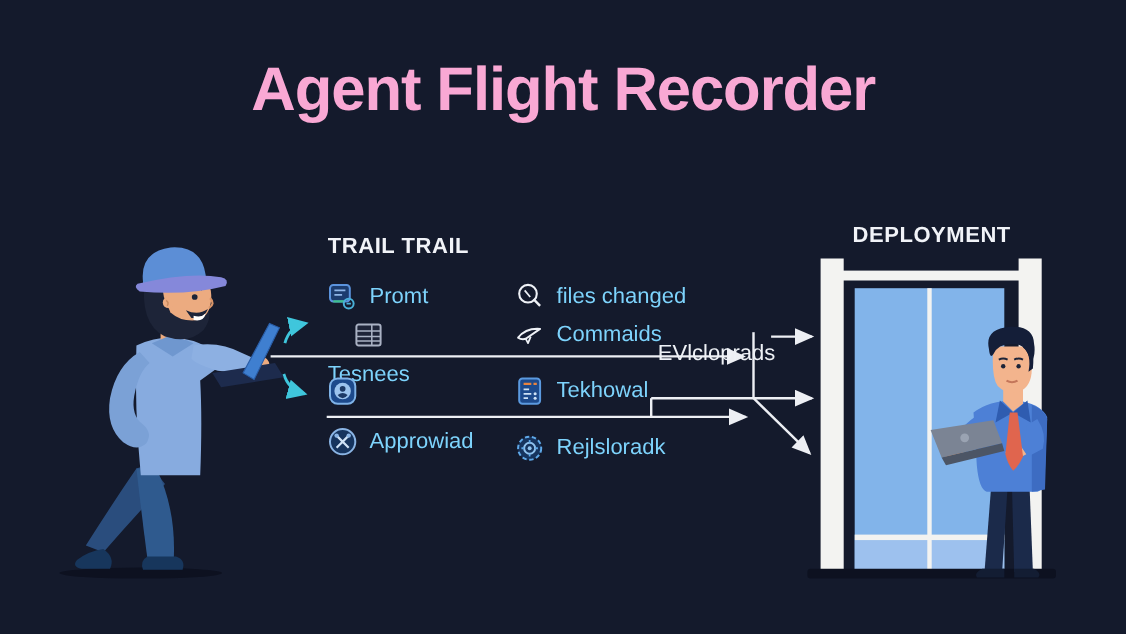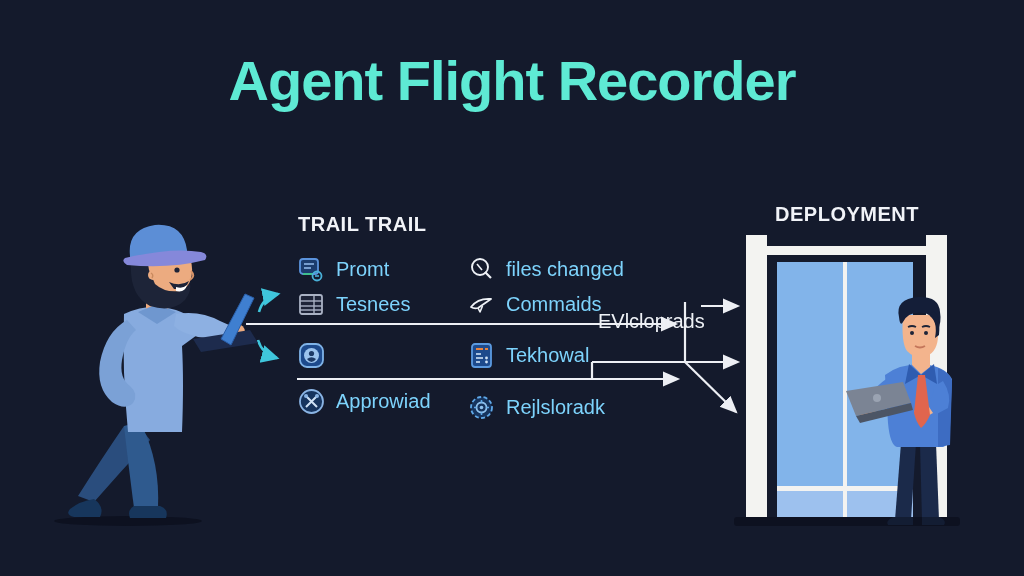--- a/index.html
+++ b/index.html
@@ -4,21 +4,21 @@
 <style>
   html,body{margin:0;padding:0;}
   body{
     width:1024px;height:576px;position:relative;overflow:hidden;
     background:#141a2c;
     font-family:"Liberation Sans", sans-serif;
   }
   .abs{position:absolute;}
   #title{
     left:0;top:48px;width:1024px;text-align:center;
-    font-size:56px;font-weight:700;letter-spacing:-1px;color:#5eead4;
+    font-size:56px;font-weight:700;letter-spacing:-1px;color:#f9a8d4;
   }
   .section-header{
     font-size:20px;font-weight:700;letter-spacing:.5px;color:#f1f3f8;
   }
   #audit-header{left:298px;top:213px;}
   #deployment-header{left:745px;top:203px;width:204px;text-align:center;}
   .audit-item{
     position:absolute;display:flex;align-items:center;gap:11px;
     color:#7dd3fc;font-size:20px;font-weight:500;
   }
@@ -83,21 +83,21 @@
     <rect x="2" y="3" width="18" height="15" rx="3" fill="#1c3c6e" stroke="#5b93dd" stroke-width="1.8"></rect>
     <line x1="6" y1="8" x2="16" y2="8" stroke="#8fb6e8" stroke-width="1.6"></line>
     <line x1="6" y1="12" x2="13" y2="12" stroke="#8fb6e8" stroke-width="1.6"></line>
     <path d="M5 18 H15" stroke="#3fbf8f" stroke-width="2"></path>
     <circle cx="19" cy="20" r="4.5" fill="none" stroke="#49b0d8" stroke-width="1.8"></circle>
     <path d="M17 20 H21" stroke="#49b0d8" stroke-width="1.6"></path>
   </svg>
   <span>Promt</span>
 </div>
 
-<div class="audit-item" style="left:298px;top:291px;">
+<div class="audit-item" style="left:298px;top:291px;flex-direction:column;">
   <svg class="ic" viewBox="0 0 27 27">
     <rect x="2" y="4" width="22" height="19" rx="2" fill="#1e2438" stroke="#aab2c4" stroke-width="1.8"></rect>
     <line x1="2" y1="10" x2="24" y2="10" stroke="#aab2c4" stroke-width="1.4"></line>
     <line x1="2" y1="15" x2="24" y2="15" stroke="#aab2c4" stroke-width="1.4"></line>
     <line x1="2" y1="19" x2="24" y2="19" stroke="#aab2c4" stroke-width="1.4"></line>
     <line x1="16" y1="4" x2="16" y2="23" stroke="#aab2c4" stroke-width="1.4"></line>
     <line x1="5" y1="13" x2="13" y2="13" stroke="#6d7florida89" stroke-width="1"></line>
   </svg>
   <span>Tesnees</span>
 </div>

